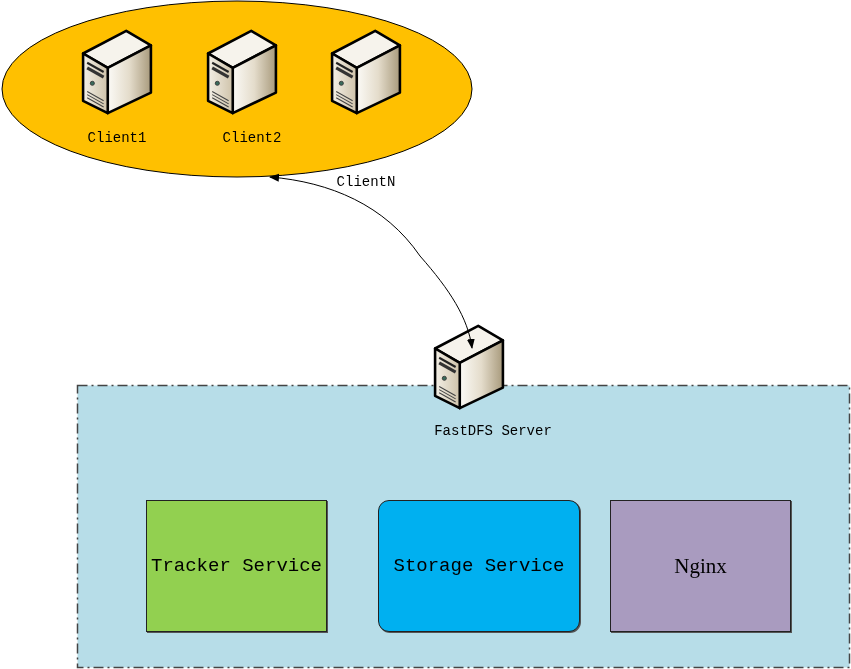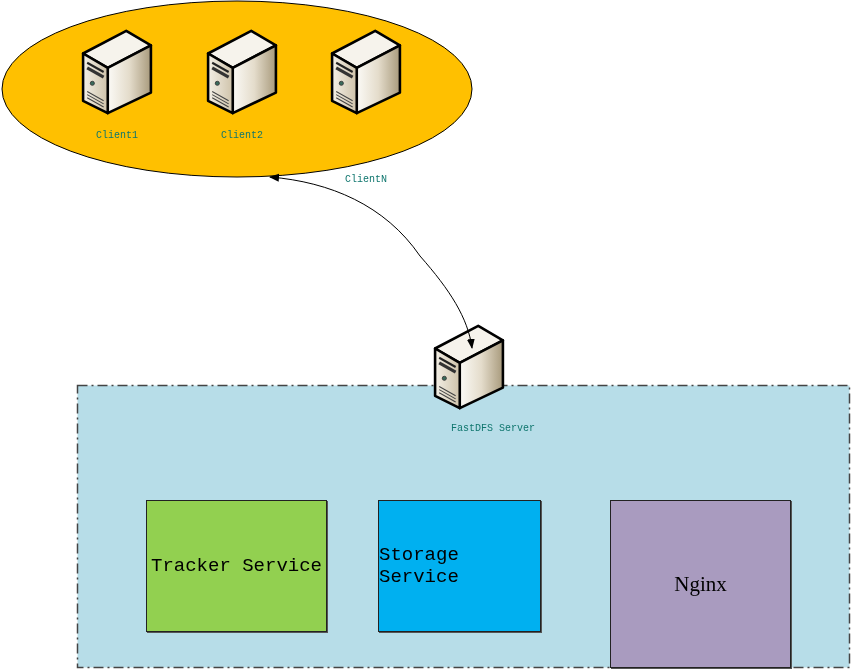--- a/index.html
+++ b/index.html
@@ -1,18 +1,18 @@
 <!DOCTYPE html>
 <html><head>
 <meta charset="utf-8">
 <style>
   html, body { margin:0; padding:0; background:#ffffff; }
   body { width:851px; height:669px; position:relative; overflow:hidden; font-family:"DejaVu Sans Mono", monospace; }
   svg.canvas { position:absolute; left:0; top:0; }
-  .lbl { position:absolute; font-family:"Liberation Mono","DejaVu Sans Mono", monospace; font-size:10px; color:#0f766e; white-space:nowrap; transform:translateX(-50%); }
+  .lbl { position:absolute; font-family:"Liberation Mono","DejaVu Sans Mono", monospace; font-size:14px; color:#000000; white-space:nowrap; transform:translateX(-50%); }
   .svc { position:absolute; box-sizing:border-box; border:1px solid #222; display:flex; align-items:center; justify-content:center;
          font-family:"Liberation Mono","DejaVu Sans Mono", monospace; font-size:19px; color:#000000; box-shadow:1px 1px 0 #555; }
 </style>
 </head>
 <body>
 
 <svg class="canvas" width="851" height="669" viewBox="0 0 851 669">
   <defs>
     <linearGradient id="front" x1="0" y1="0" x2="1" y2="0">
       <stop offset="0" stop-color="#f3efe6"></stop>
@@ -48,26 +48,26 @@
   <use href="#server" x="205" y="28" width="74" height="88"></use>
   <use href="#server" x="329" y="28" width="74" height="88"></use>
 
   <use href="#server" x="432" y="320" width="74" height="94"></use>
 
   <path d="M420,256 C385,205 330,182 270,177" fill="none" stroke="#000" stroke-width="1" marker-end="url(#arr)"></path>
   <path d="M420,256 C450,290 468,318 472,348" fill="none" stroke="#000" stroke-width="1" marker-end="url(#arr)"></path>
 </svg>
 
 <div class="lbl" style="left:117px; top:130px;">Client1</div>
-<div class="lbl" style="left:242px; top:130px;">Client2</div>
+<div class="lbl" style="left:252px; top:130px;">Client2</div>
 <div class="lbl" style="left:366px; top:130px;margin-top:44px;">ClientN</div>
 
 <div class="lbl" style="left:468px; top:423px;margin-left:25px;">FastDFS Server</div>
 
 <div class="svc" style="left:146px; top:500px; width:181px; height:132px; background:#92D050;">
   <span>Tracker Service</span>
 </div>
-<div class="svc" style="left:378px; top:500px; width:163px; height:132px; background:#00B0F0;">
+<div class="svc" style="left:378px; top:500px; width:202px; height:132px; background:#00B0F0;border-radius:11px;">
   <span>Storage Service</span>
 </div>
-<div class="svc" style="left:610px; top:500px; width:181px; height:168px; background:#A99BBF; font-family:'Liberation Serif','DejaVu Serif',serif; font-size:21px;">
+<div class="svc" style="left:610px; top:500px; width:181px; height:132px; background:#A99BBF; font-family:'Liberation Serif','DejaVu Serif',serif; font-size:21px;">
   <span>Nginx</span>
 </div>
 
 </body></html>

